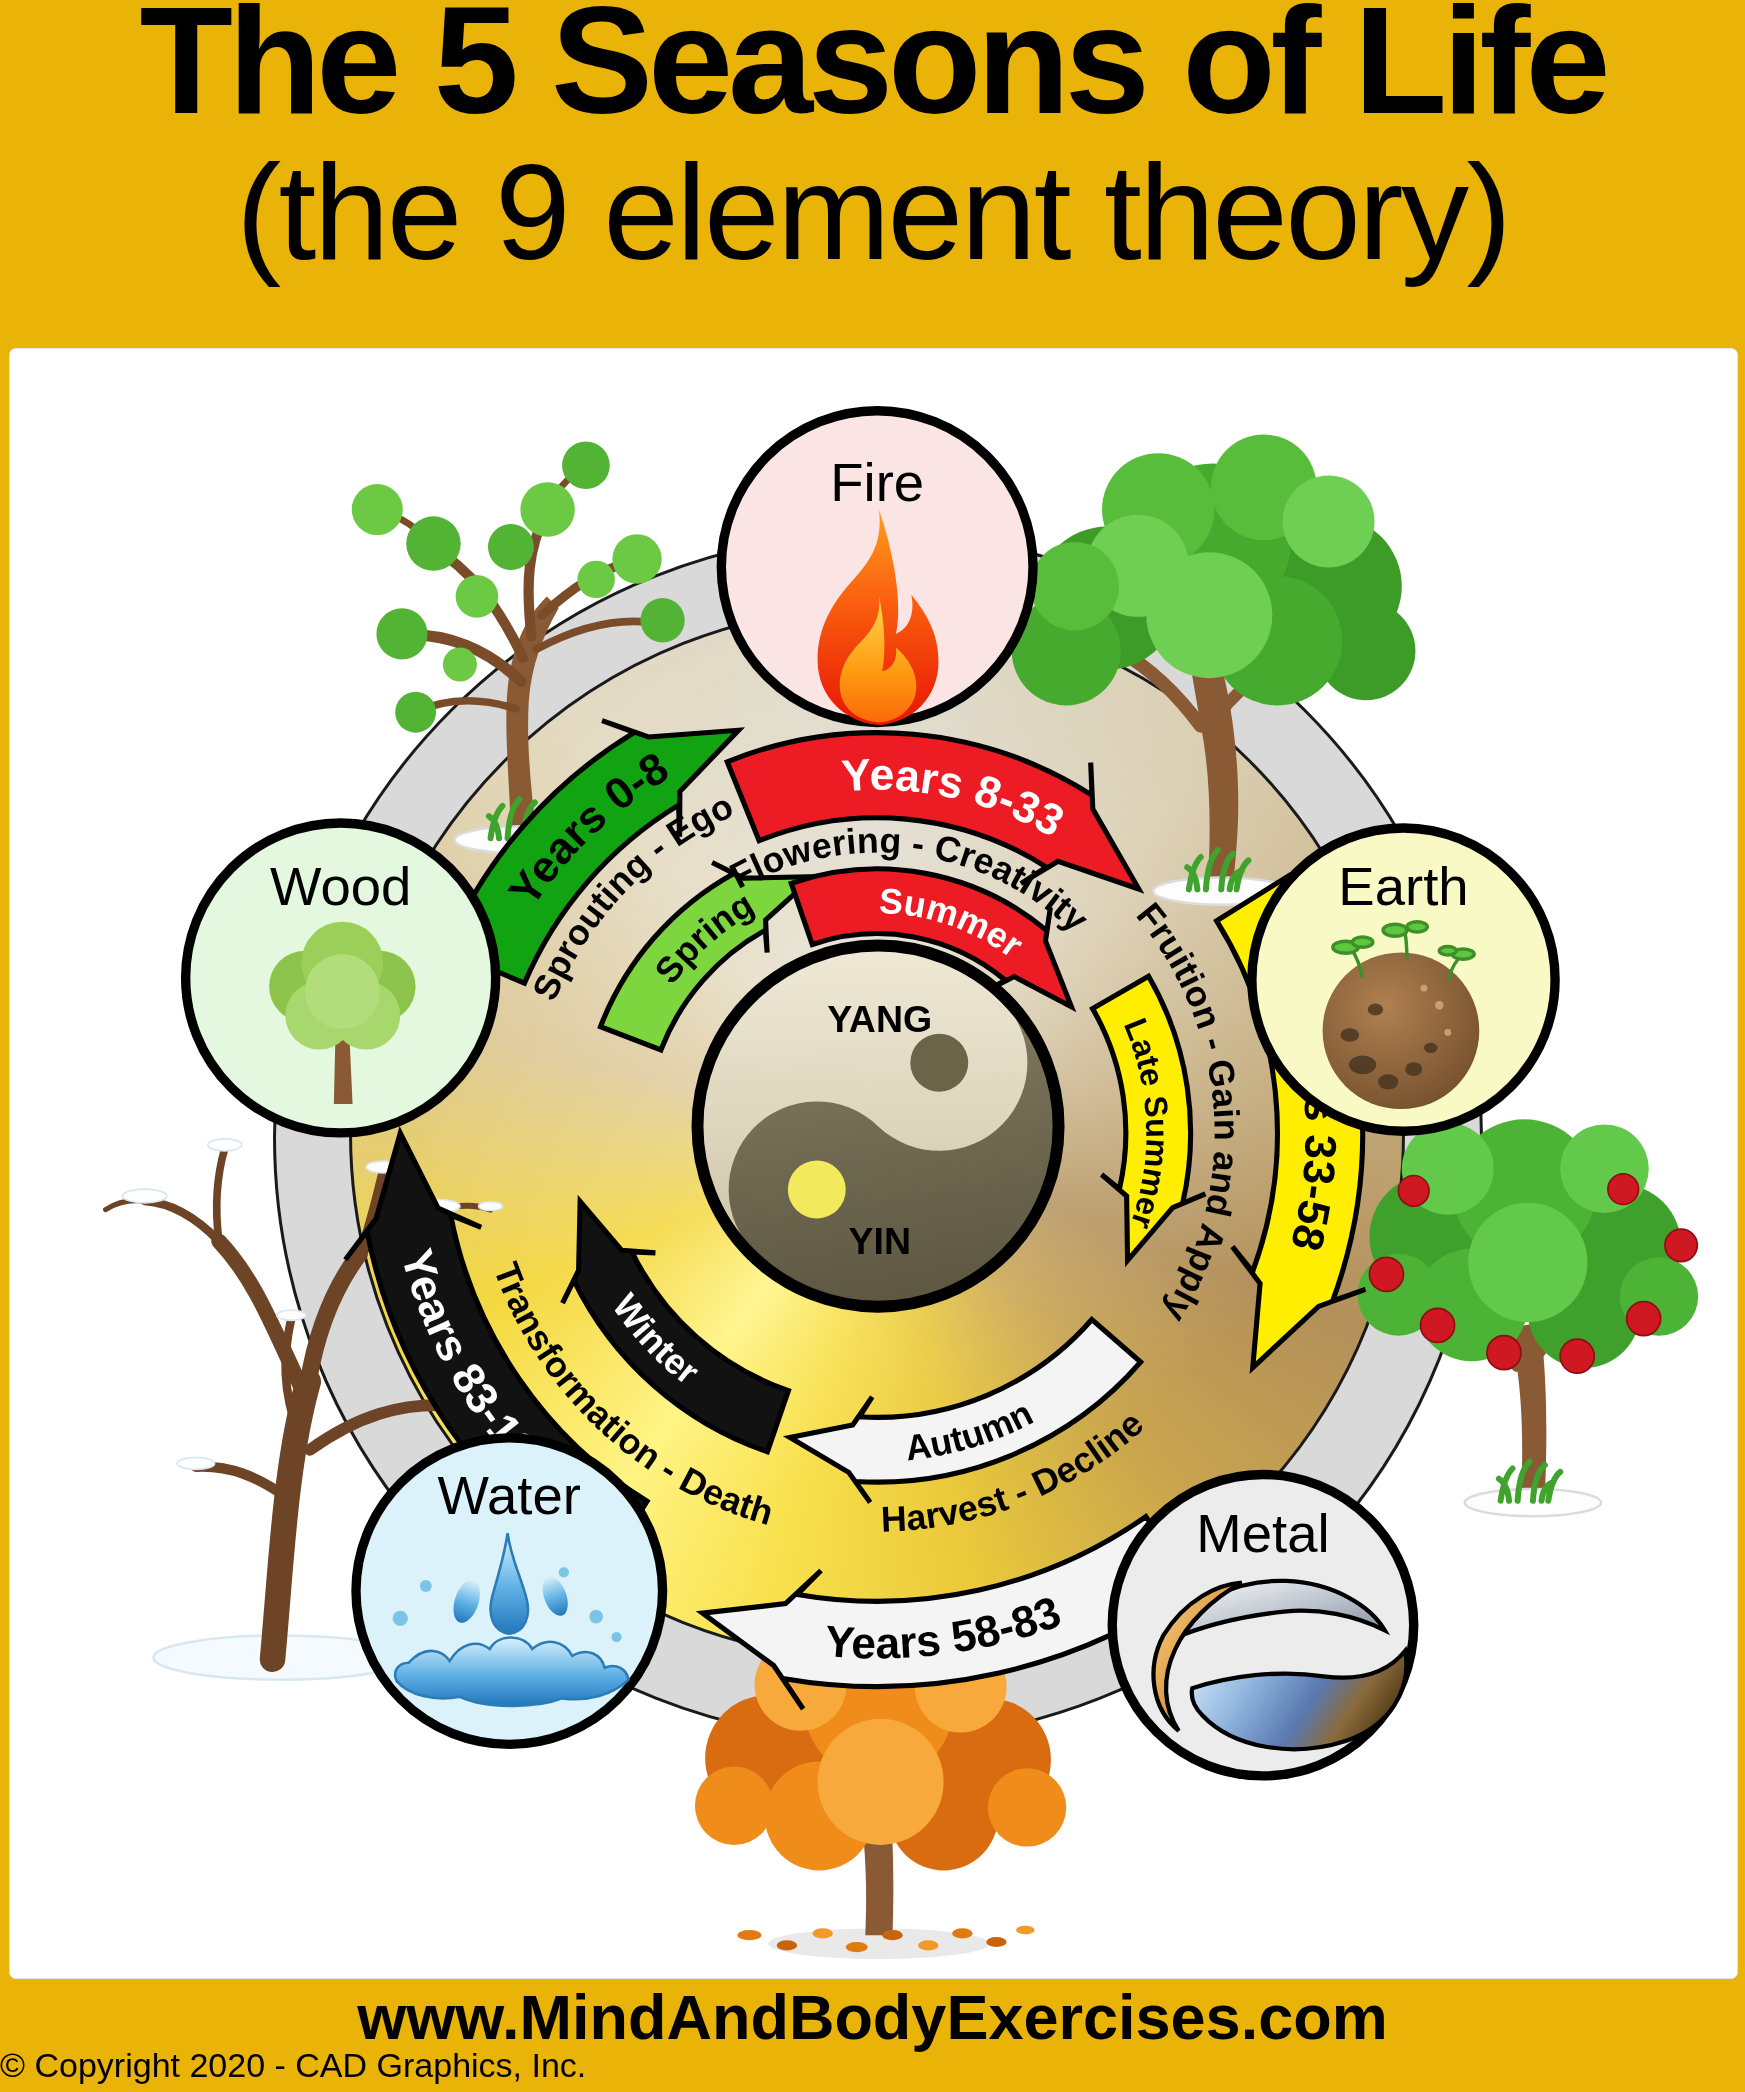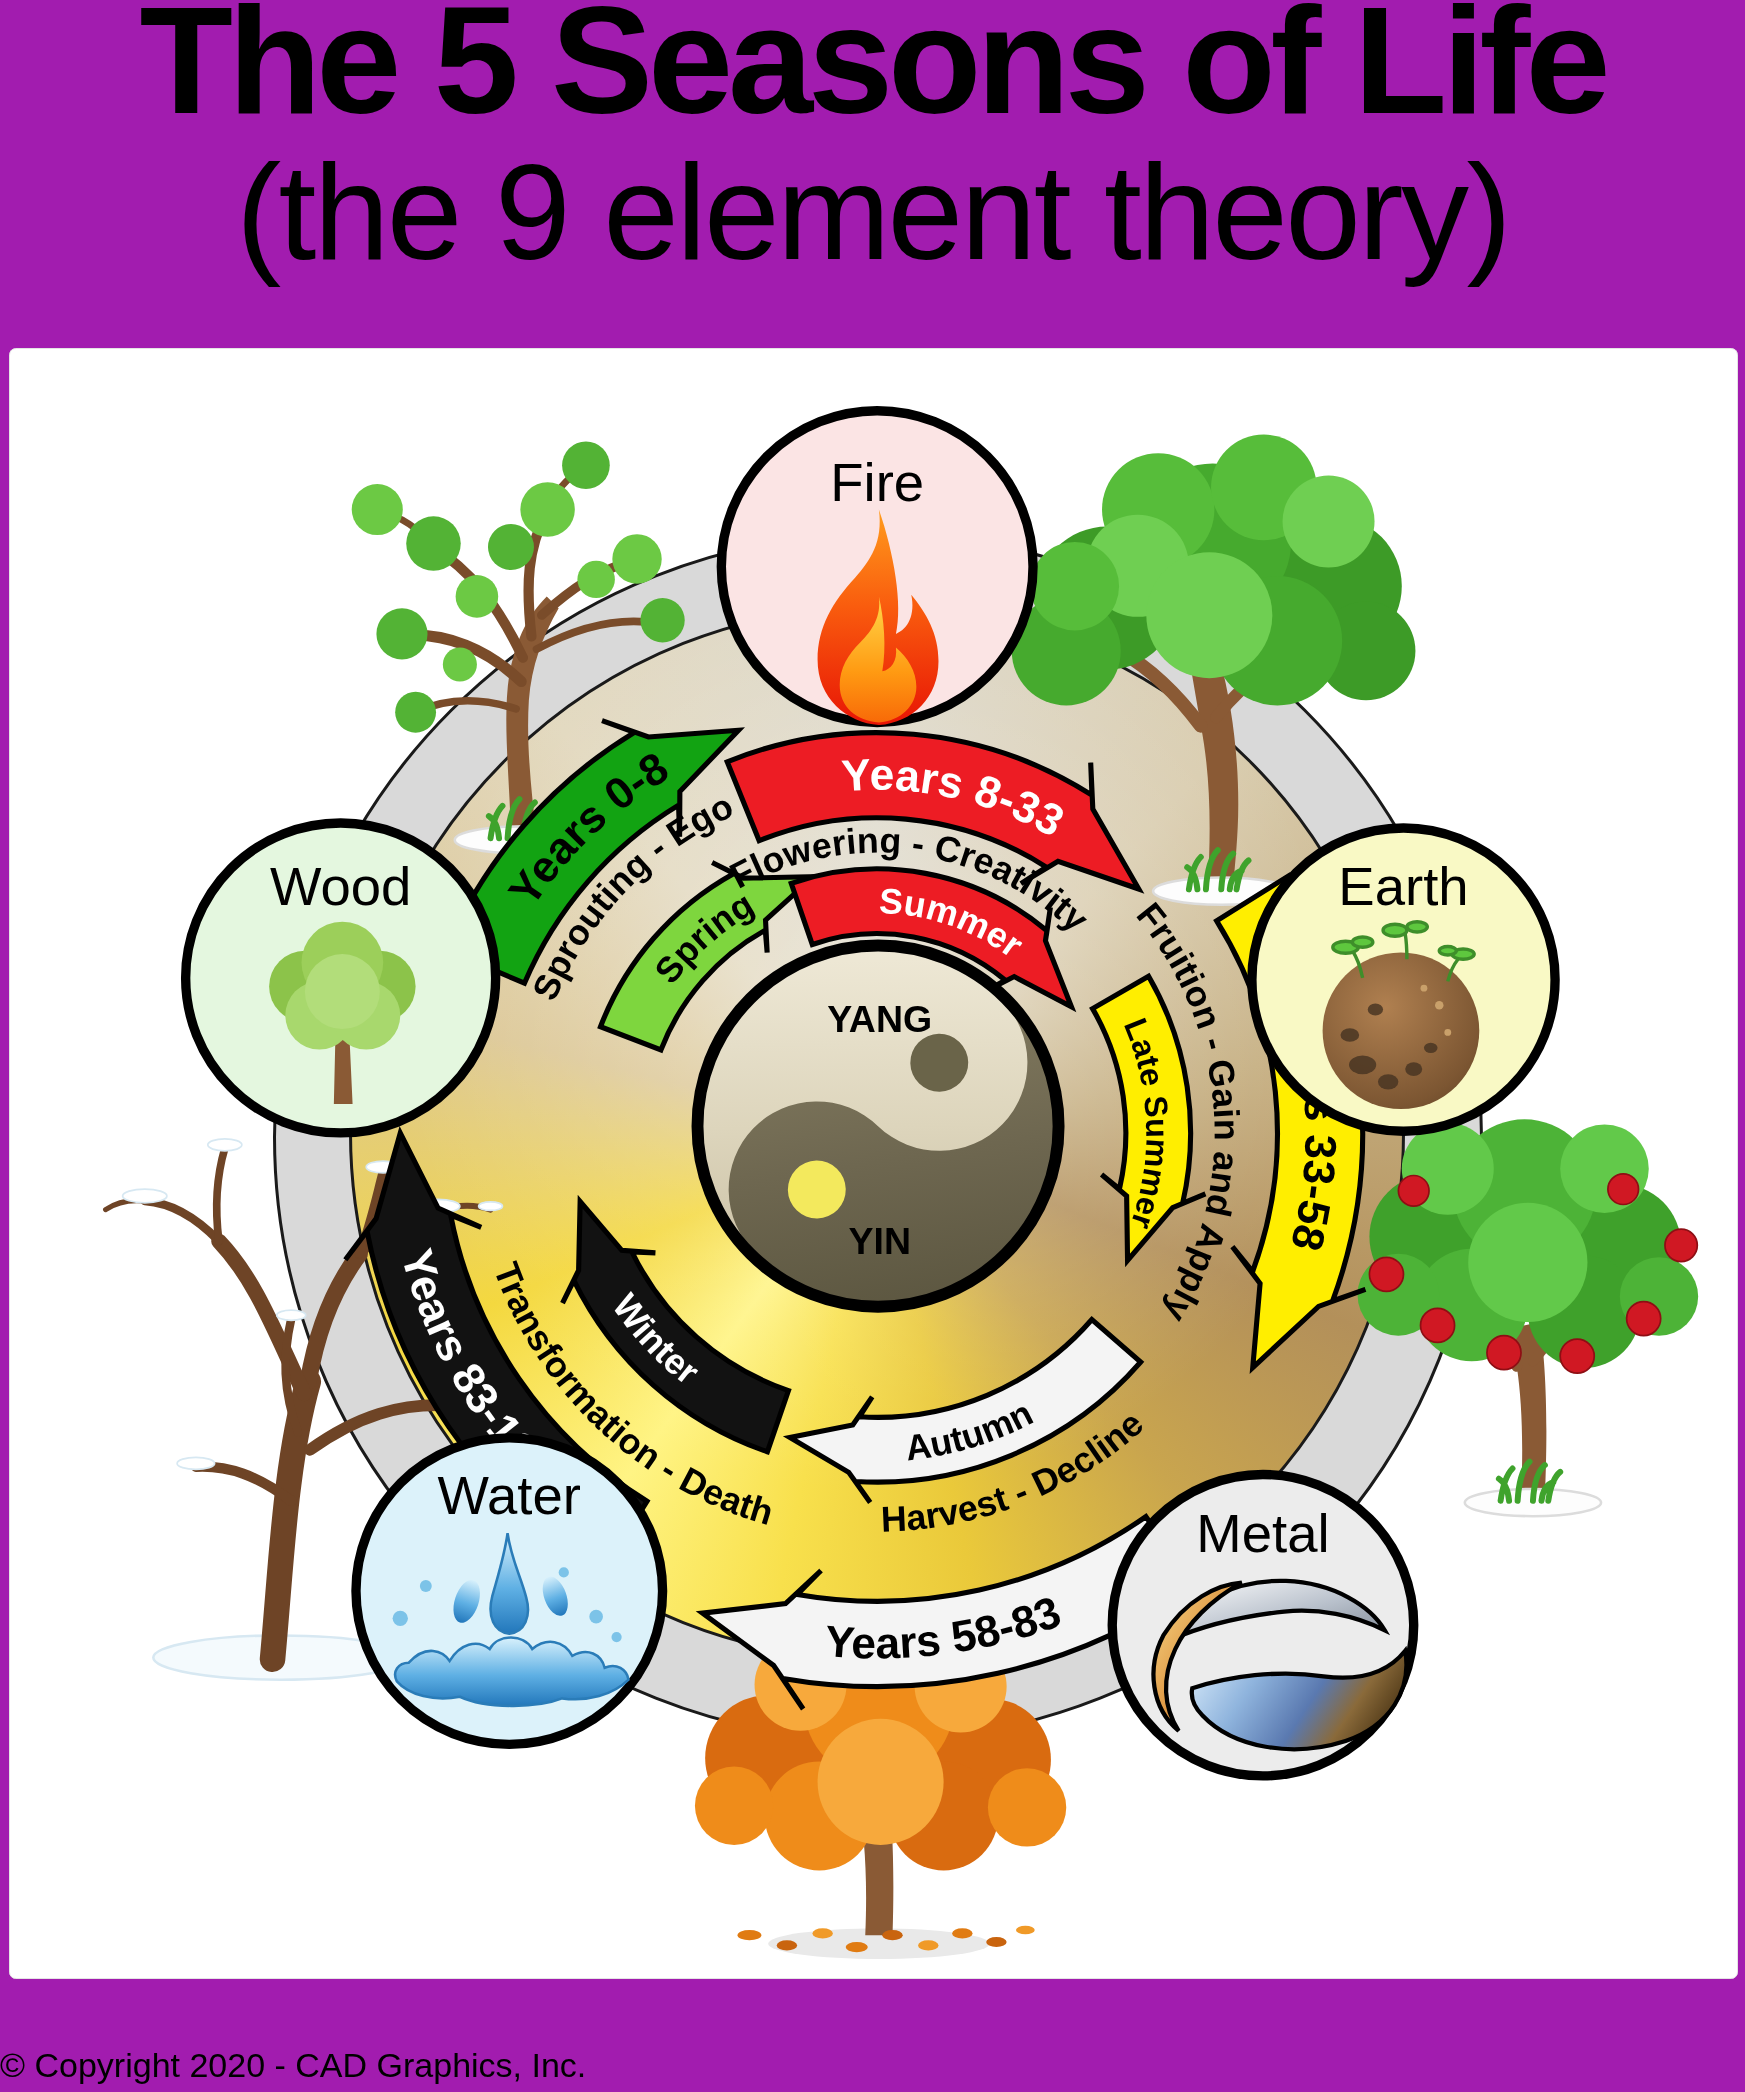--- a/index.html
+++ b/index.html
@@ -1,16 +1,16 @@
 <!DOCTYPE html>
 <html style="font-size:13.6px"><head>
 <meta charset="utf-8">
 <style>
   html,body{margin:0;padding:0;background:#fff;}
-  .page{position:relative;width:1745px;height:2093px;background:#a21caf;overflow:hidden;
+  .page{position:relative;width:1745px;height:2093px;background:#eab308;overflow:hidden;
         font-family:"Liberation Sans",sans-serif;color:#000;}
   .main-title{position:absolute;top:-17px;left:0;width:100%;text-align:center;white-space:nowrap;
         font-size:153px;font-weight:bold;letter-spacing:-5.1px;line-height:1;}
   .subtitle{position:absolute;top:138px;left:0;width:100%;text-align:center;white-space:nowrap;
         font-size:136px;font-weight:400;letter-spacing:-2.6px;line-height:1.1;}
   .dbox{position:absolute;left:8.5px;top:348px;width:1727px;height:1629px;background:#fff;
         border:1.7px solid #e4e4e4;border-radius:6.8px;}
   .gray-disc{position:absolute;left:273px;top:532px;width:1210px;height:1210px;border-radius:50%;
         background:#d9d9d9;border:3.4px solid #1a1a1a;box-sizing:border-box;}
   .gold-disc{position:absolute;left:349px;top:605px;width:1056px;height:1056px;border-radius:50%;
@@ -383,15 +383,16 @@
             <circle cx="446" cy="1158" r="42" fill="#8cc34a"></circle>
           <circle cx="402" cy="1130" r="48" fill="#9ccf5a"></circle>
           <circle cx="375" cy="1192" r="40" fill="#a8d86d"></circle>
             <circle cx="430" cy="1192" r="40" fill="#a8d86d"></circle>
           <circle cx="402" cy="1164" r="44" fill="#b2dd7a"></circle>
         </g>
       </g>
     </g>
   </svg>
 
+  <div class="site-url">www.MindAndBodyExercises.com</div>
   <div class="copyright">© Copyright 2020 - CAD Graphics, Inc.</div>
 </div>
 
 
 </body></html>

